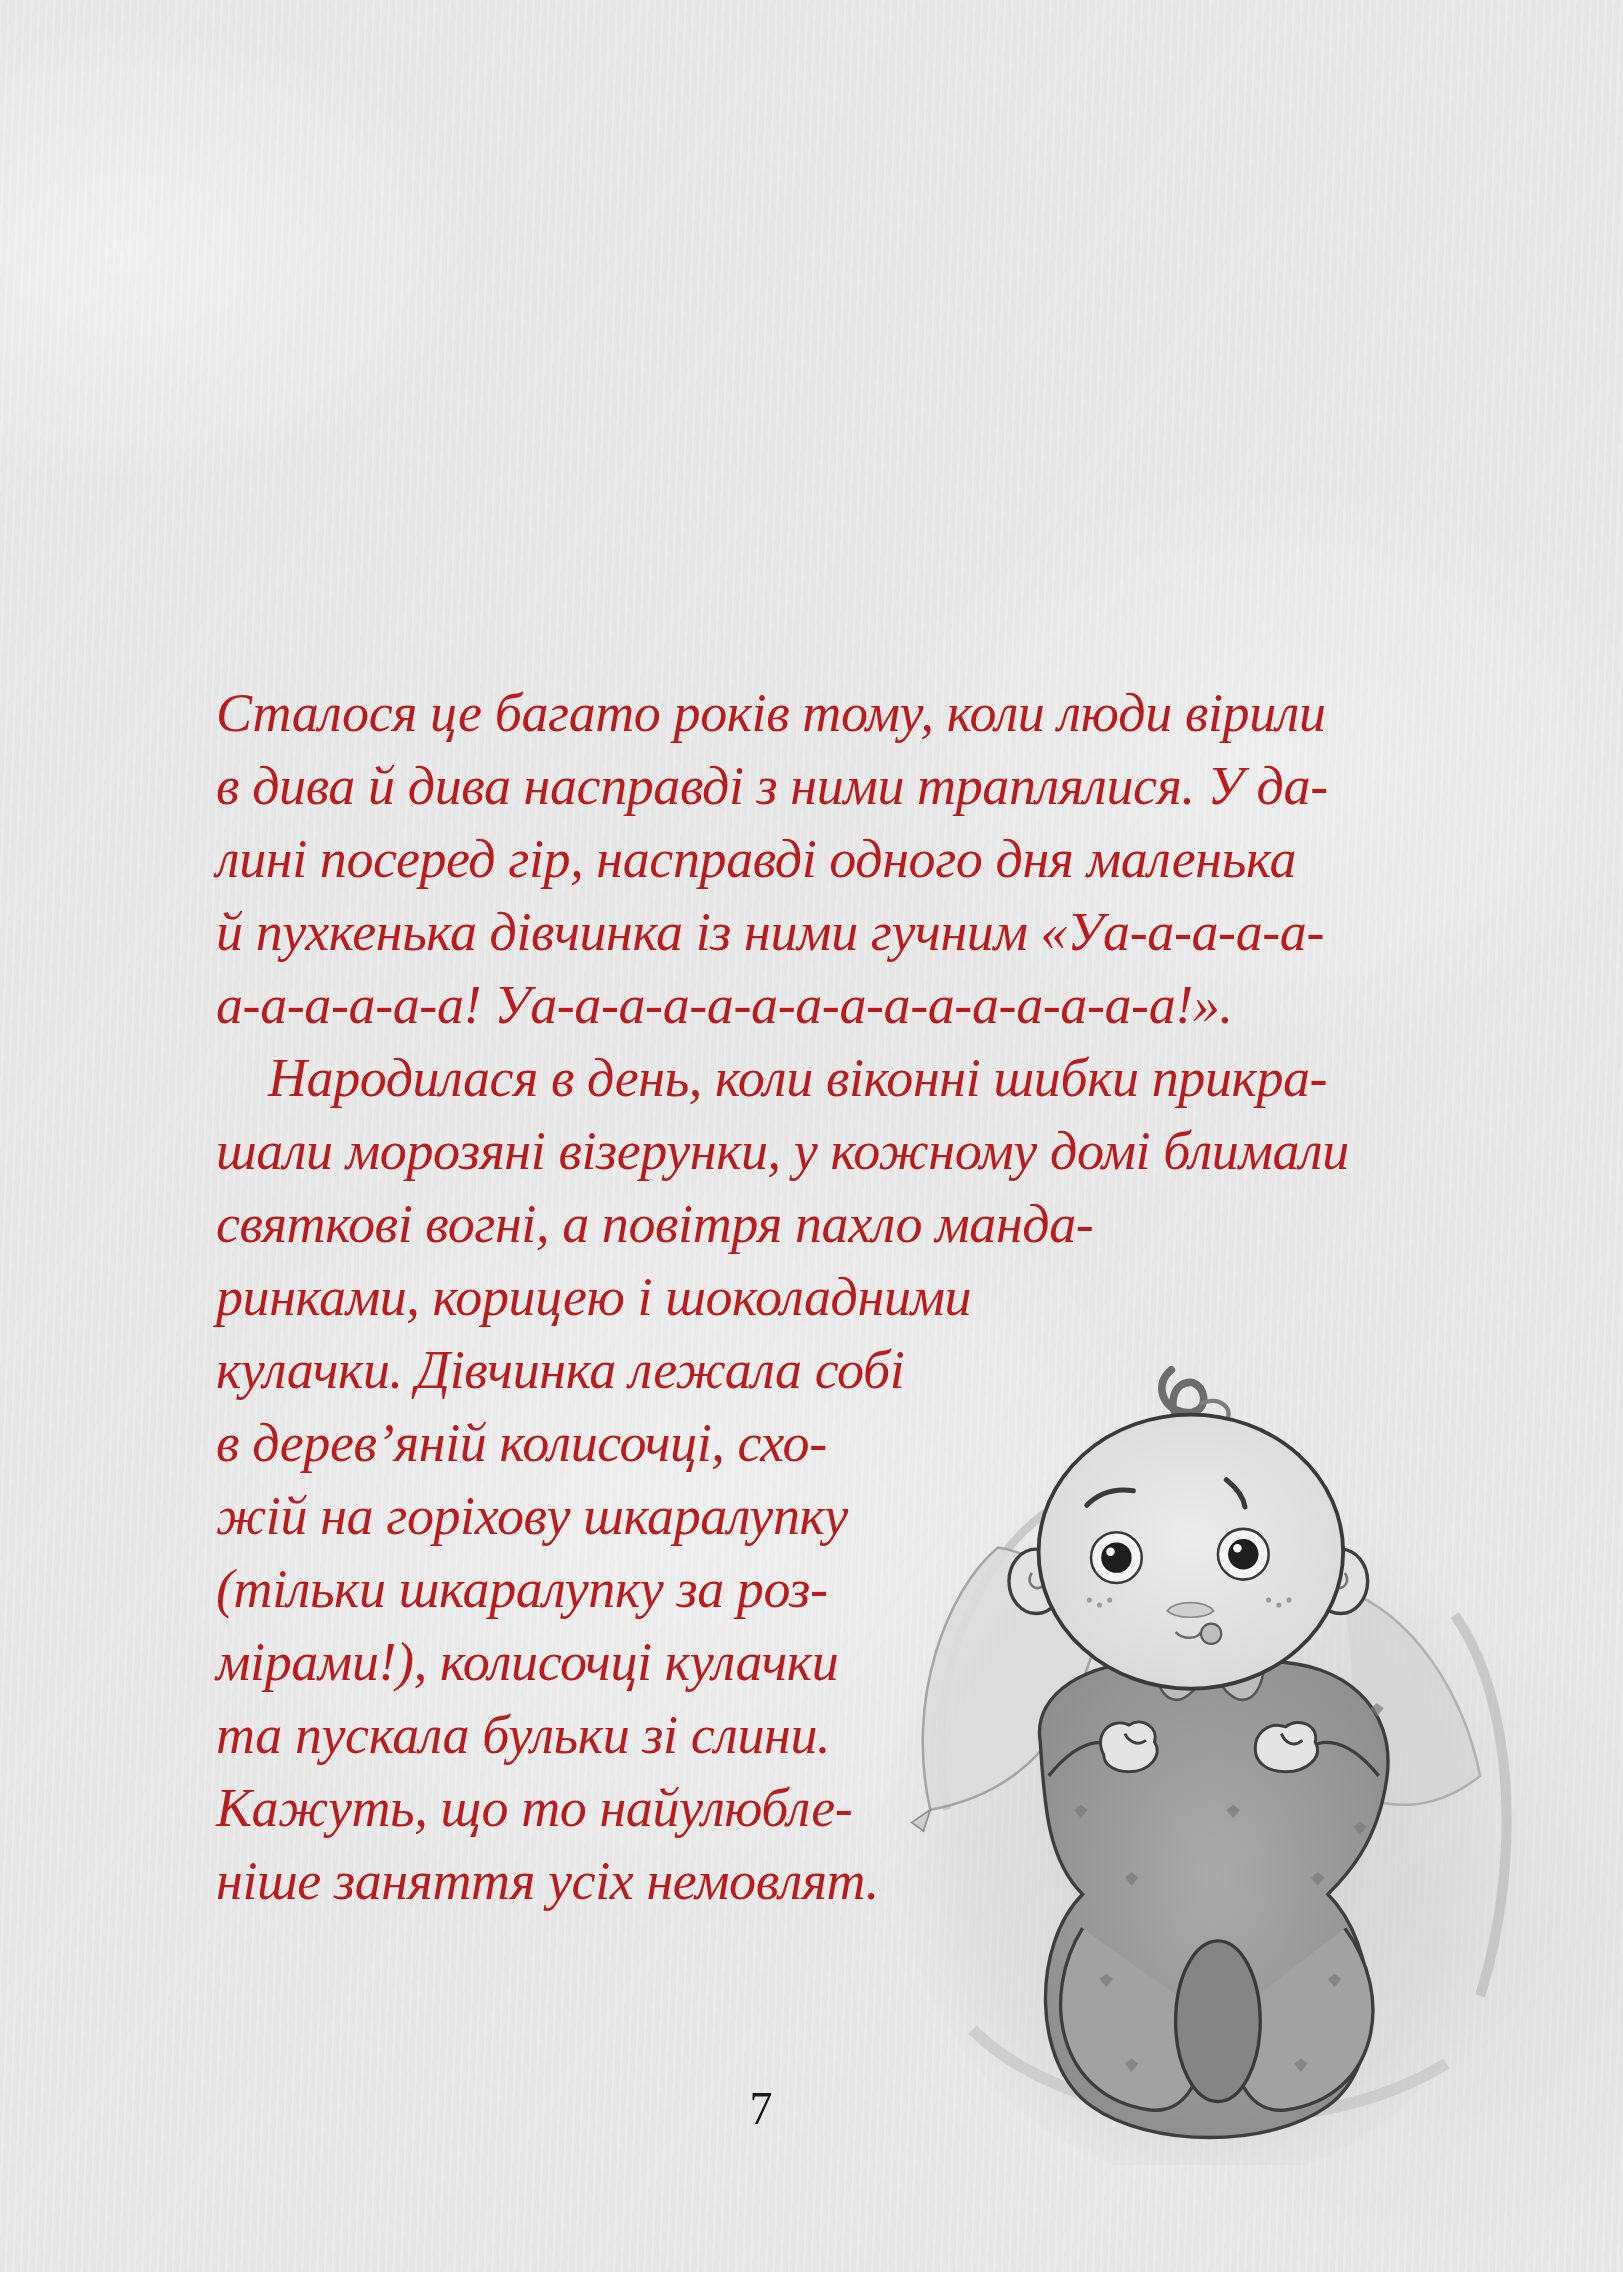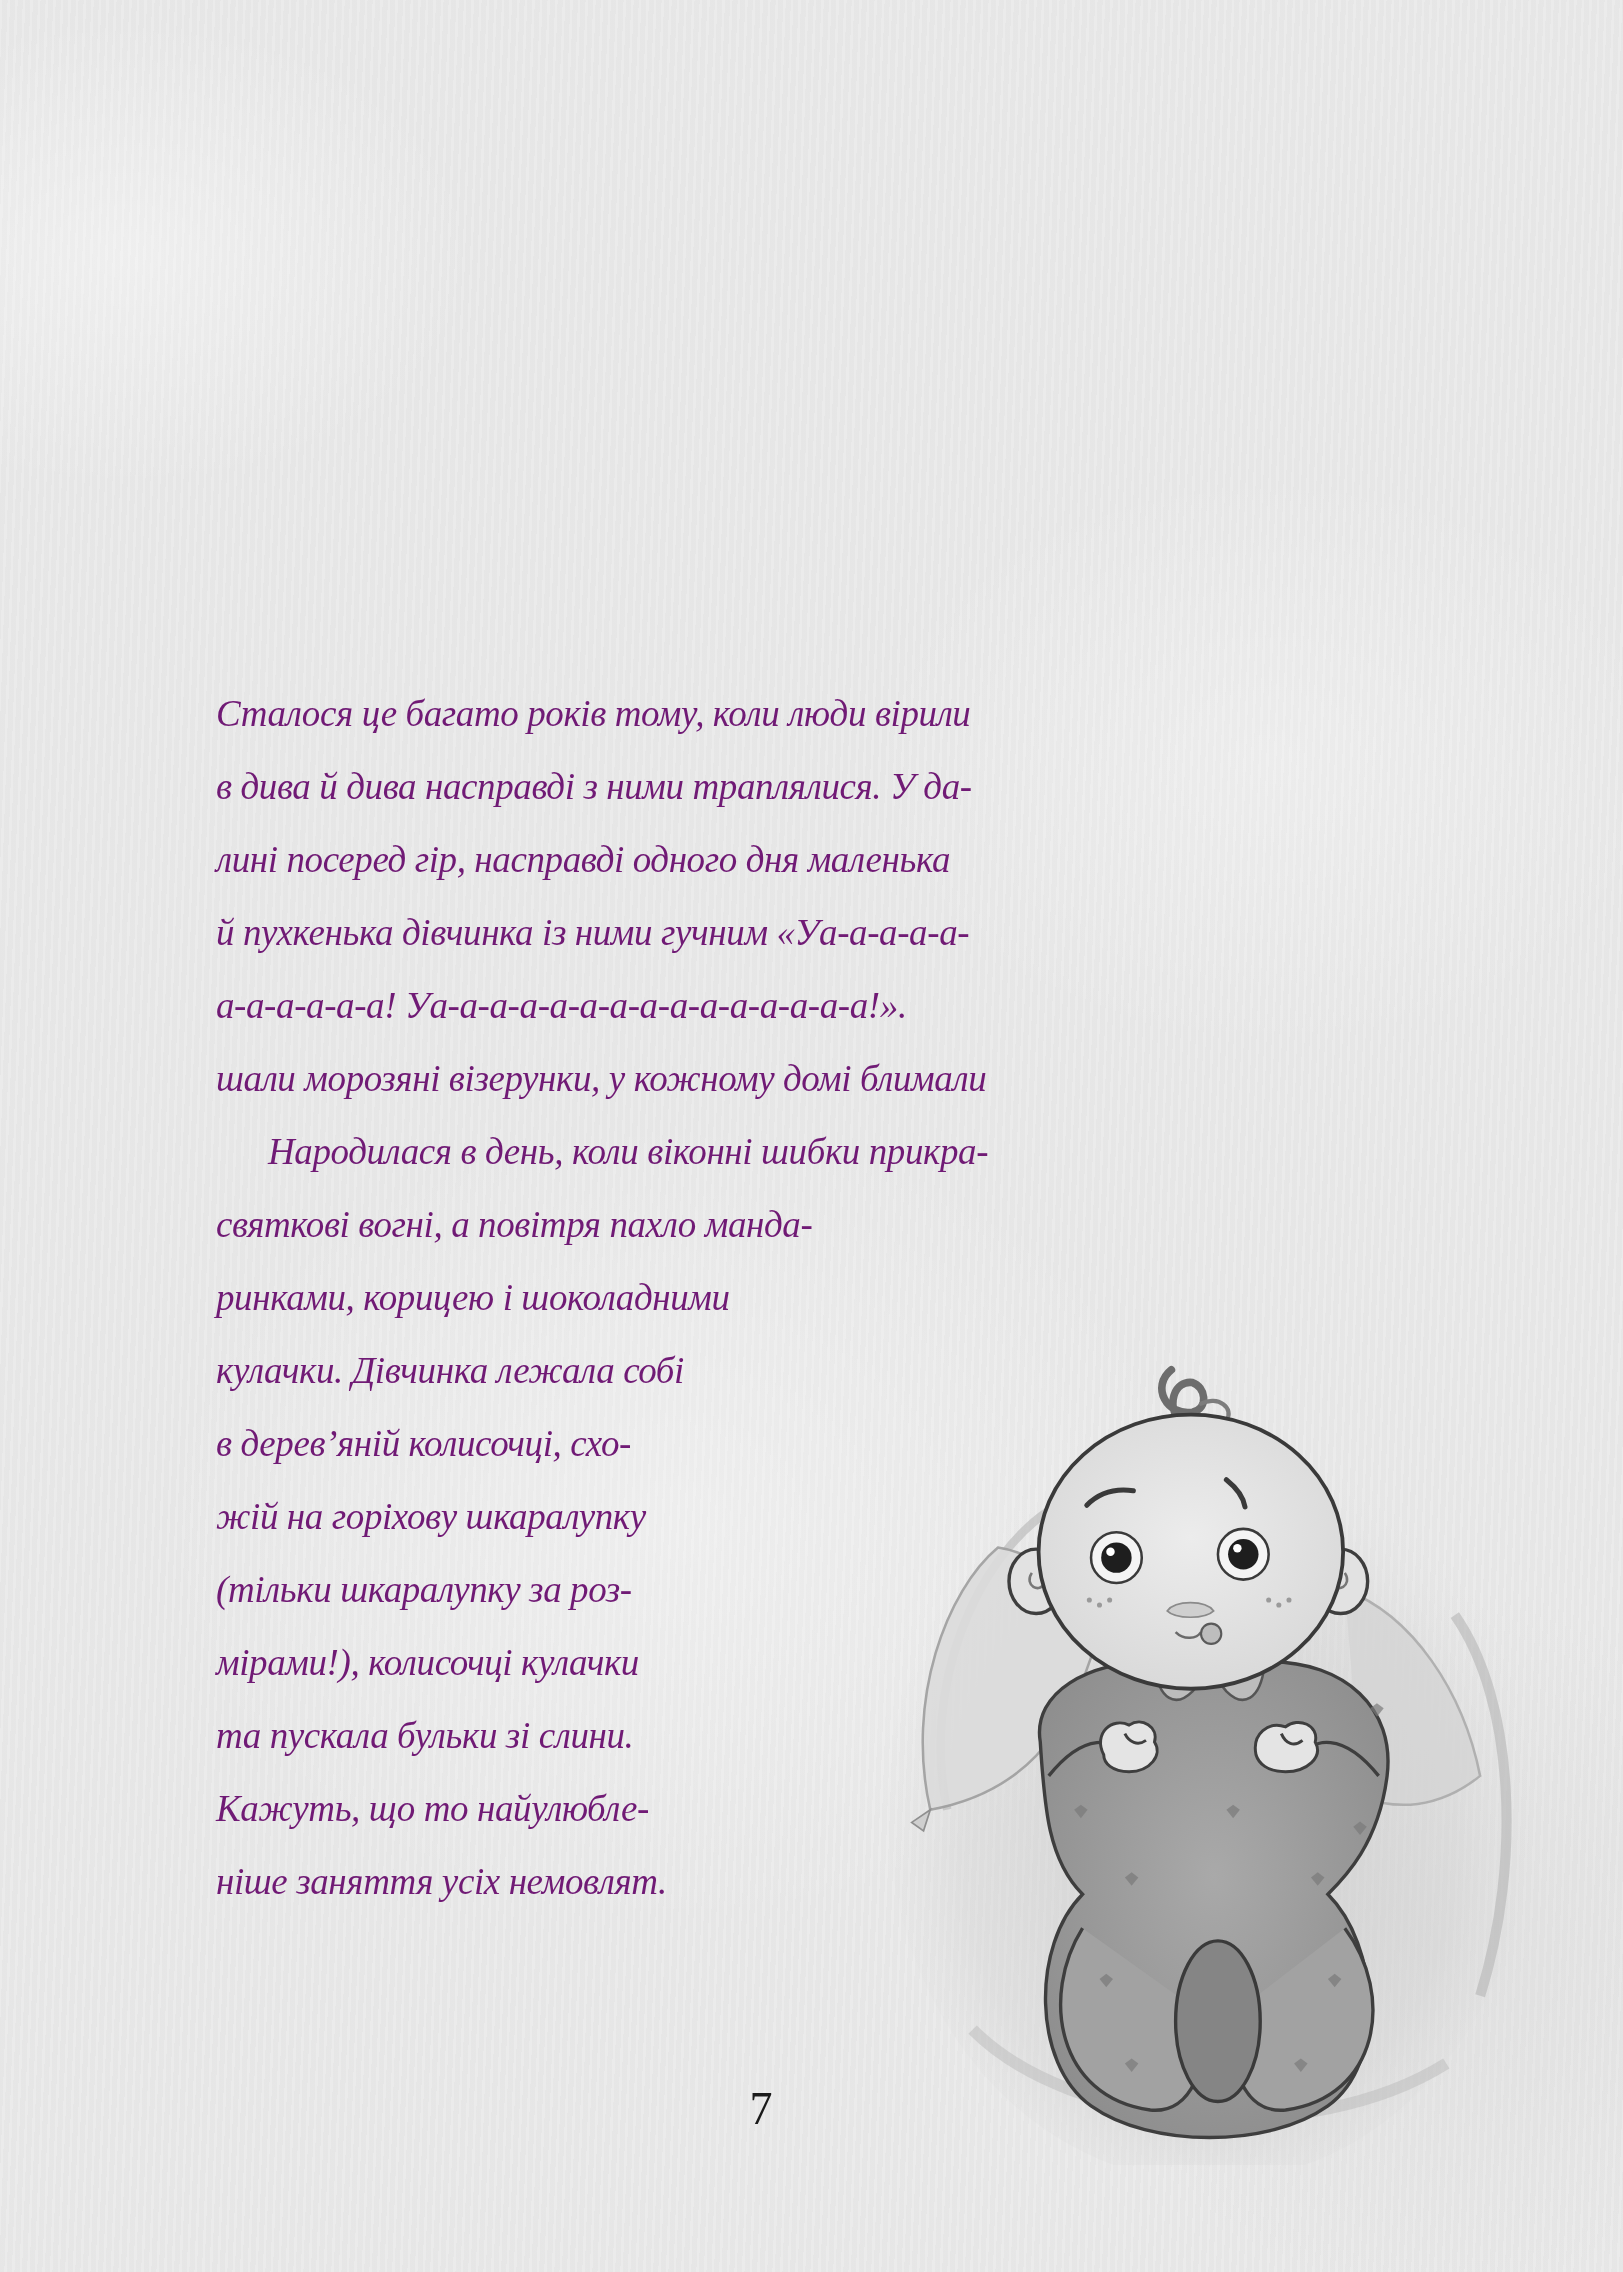--- a/index.html
+++ b/index.html
@@ -25,23 +25,23 @@
         repeating-linear-gradient(92deg, rgba(255,255,255,0.06) 0px, rgba(255,255,255,0.06) 2.5px, rgba(0,0,0,0.015) 2.5px, rgba(0,0,0,0.015) 7.6px),
         #eaeaea;
     }
     .text-block {
       position: absolute;
       left: 216px;
       top: 677px;
       width: 1100px;
       font-family: "Liberation Serif", "DejaVu Serif", serif;
       font-style: italic;
-      font-size: 37px;
+      font-size: 54px;
       line-height: 73px;
-      color: #701a75;
+      color: #b91c1c;
       letter-spacing: -0.4px;
     }
     .text-line {
       display: block;
       white-space: nowrap;
       height: 73px;
     }
     .text-line.indent {
       padding-left: 52px;
     }
@@ -70,22 +70,22 @@
 
 <div class="text-block">
   <div>
     <span class="text-line">Сталося це багато років тому, коли люди вірили</span>
     <span class="text-line">в дива й дива насправді з ними траплялися. У да-</span>
     <span class="text-line">лині посеред гір, насправді одного дня маленька</span>
     <span class="text-line">й пухкенька дівчинка із ними гучним «Уа-а-а-а-а-</span>
     <span class="text-line">а-а-а-а-а-а! Уа-а-а-а-а-а-а-а-а-а-а-а-а-а-а!».</span>
   </div>
   <div>
+    <span class="text-line indent">Народилася в день, коли віконні шибки прикра-</span>
     <span class="text-line">шали морозяні візерунки, у кожному домі блимали</span>
-    <span class="text-line indent">Народилася в день, коли віконні шибки прикра-</span>
     <span class="text-line">святкові вогні, а повітря пахло манда-</span>
     <span class="text-line">ринками, корицею і шоколадними</span>
     <span class="text-line">кулачки. Дівчинка лежала собі</span>
     <span class="text-line">в дерев’яній колисочці, схо-</span>
     <span class="text-line">жій на горіхову шкаралупку</span>
     <span class="text-line">(тільки шкаралупку за роз-</span>
     <span class="text-line">мірами!), колисочці кулачки</span>
     <span class="text-line">та пускала бульки зі слини.</span>
     <span class="text-line">Кажуть, що то найулюбле-</span>
     <span class="text-line">ніше заняття усіх немовлят.</span>

